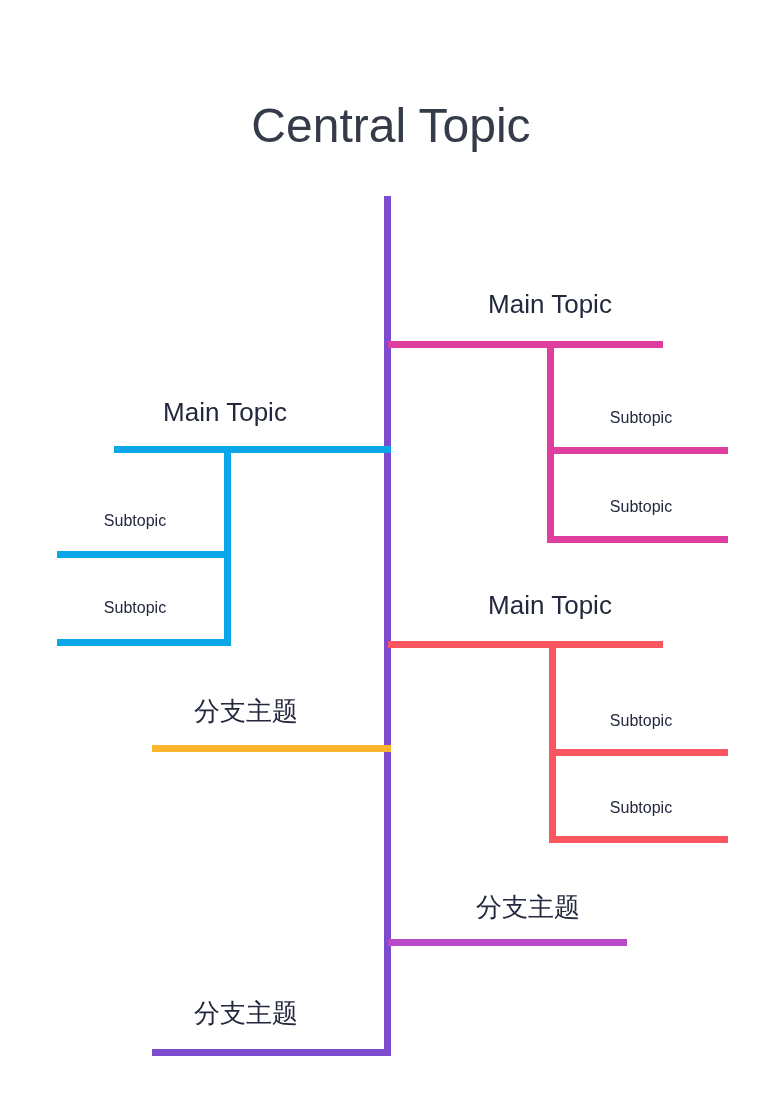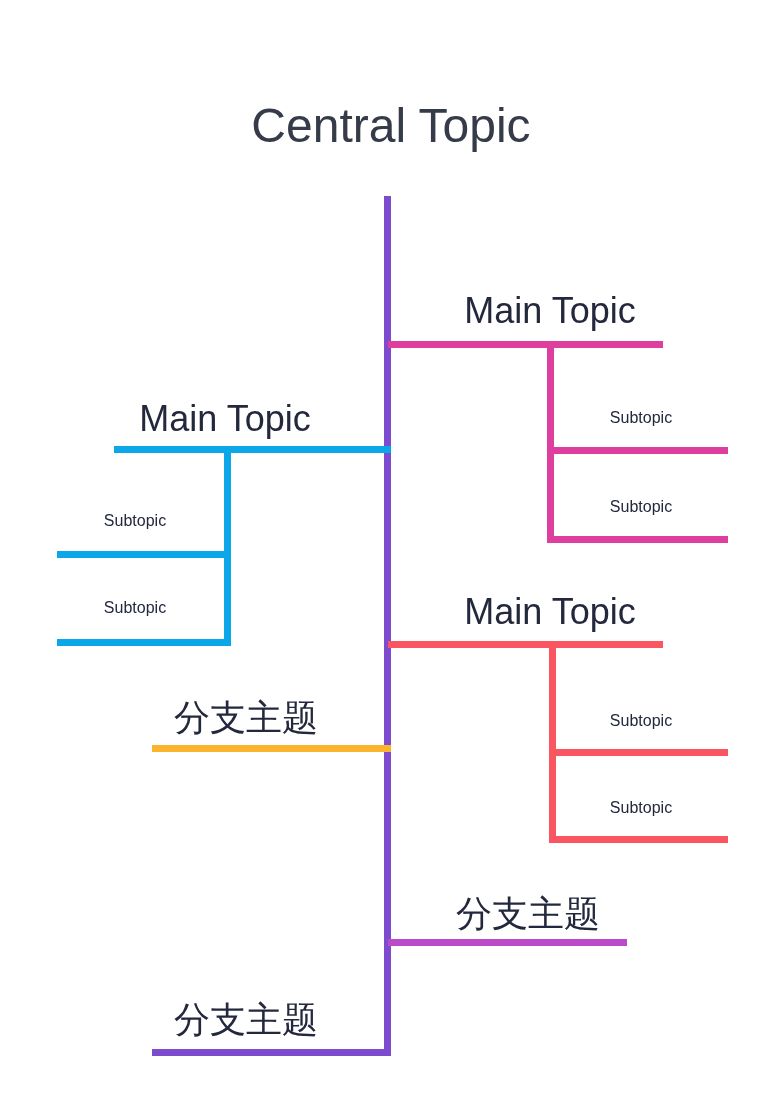--- a/index.html
+++ b/index.html
@@ -24,21 +24,21 @@
     text-align: center;
     white-space: nowrap;
     line-height: 1.15;
   }
   .title {
     font-size: 48px;
     font-weight: 400;
     letter-spacing: 0px;
   }
   .main-label {
-    font-size: 36px;
+    font-size: 26px;
     font-weight: 400;
   }
   .sub-label {
     font-size: 16px;
     font-weight: 400;
   }
 </style>
 </head>
 <body style="background-color: rgb(255, 255, 255);">
 

